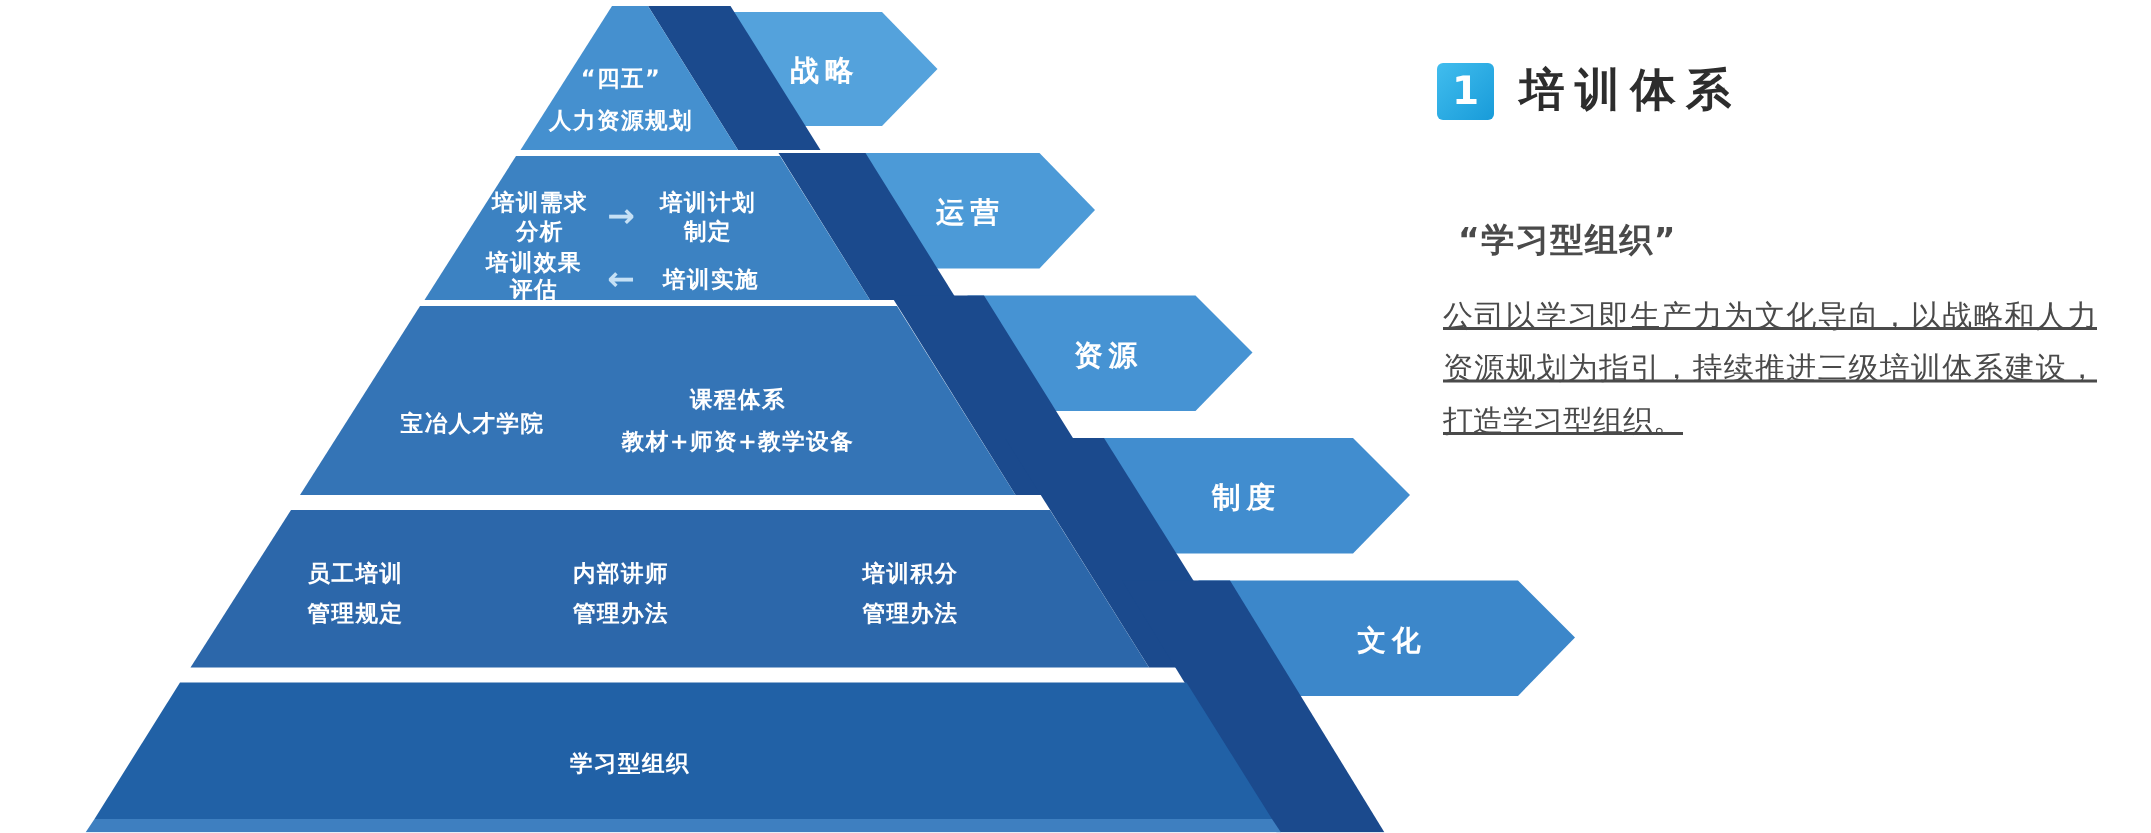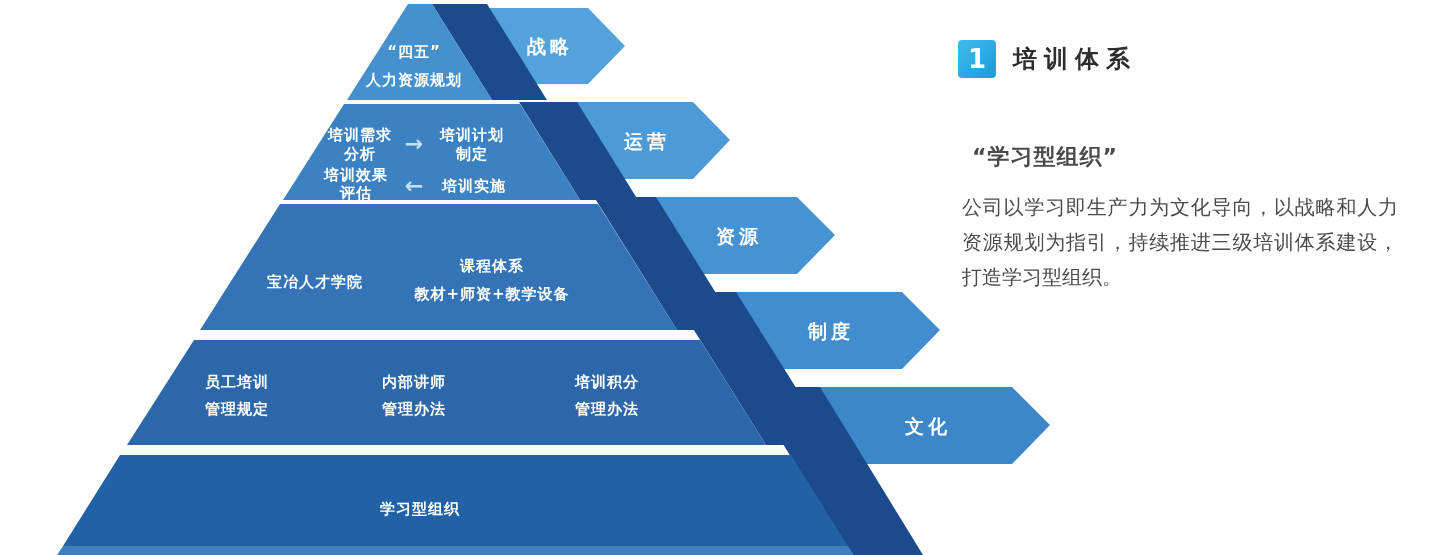--- a/index.html
+++ b/index.html
@@ -11,23 +11,23 @@
   
   .panel { position:absolute; left:958px; top:40px; width:474px; }
   .heading-row { display:flex; align-items:center; gap:17px; }
   .badge {
     width:38px; height:38px; border-radius:4px;
     background:linear-gradient(135deg,#41bdee 0%,#189bd9 100%);
     color:#ffffff; font-size:26px; font-weight:bold;
     display:flex; align-items:center; justify-content:center;
     flex:0 0 auto;
   }
-  .title { font-size:24px; font-weight:bold; letter-spacing:7px; color:#2d2d2d; white-space:nowrap; }
+  .title { font-size:30px; font-weight:bold; letter-spacing:7px; color:#2d2d2d; white-space:nowrap; }
   .subtitle { margin-top:64px; margin-left:14px; font-size:22px; font-weight:bold; color:#4a4a4a; letter-spacing:1px; }
-  .body-text { margin-top:18px; margin-left:4px; width:436px; font-size:20px; line-height:35px; color:#4a4a4a; text-align:justify; }
+  .body-text { margin-top:18px; margin-left:4px; width:436px; font-size:20px; line-height:35px; color:#4a4a4a; text-align:justify;text-decoration:underline; }
 
   
   svg text { fill:#ffffff; font-family:"DejaVu Sans","Liberation Sans",sans-serif; }
   .lyr-txt    { font-size:15px; font-weight:bold; letter-spacing:1px; }
   .banner-txt { font-size:19px; font-weight:bold; letter-spacing:4px; }
   .flow-arrow { font-size:22px; font-weight:bold; fill:#c5e0f5; }
 </style>
 </head>
 <body>
 

